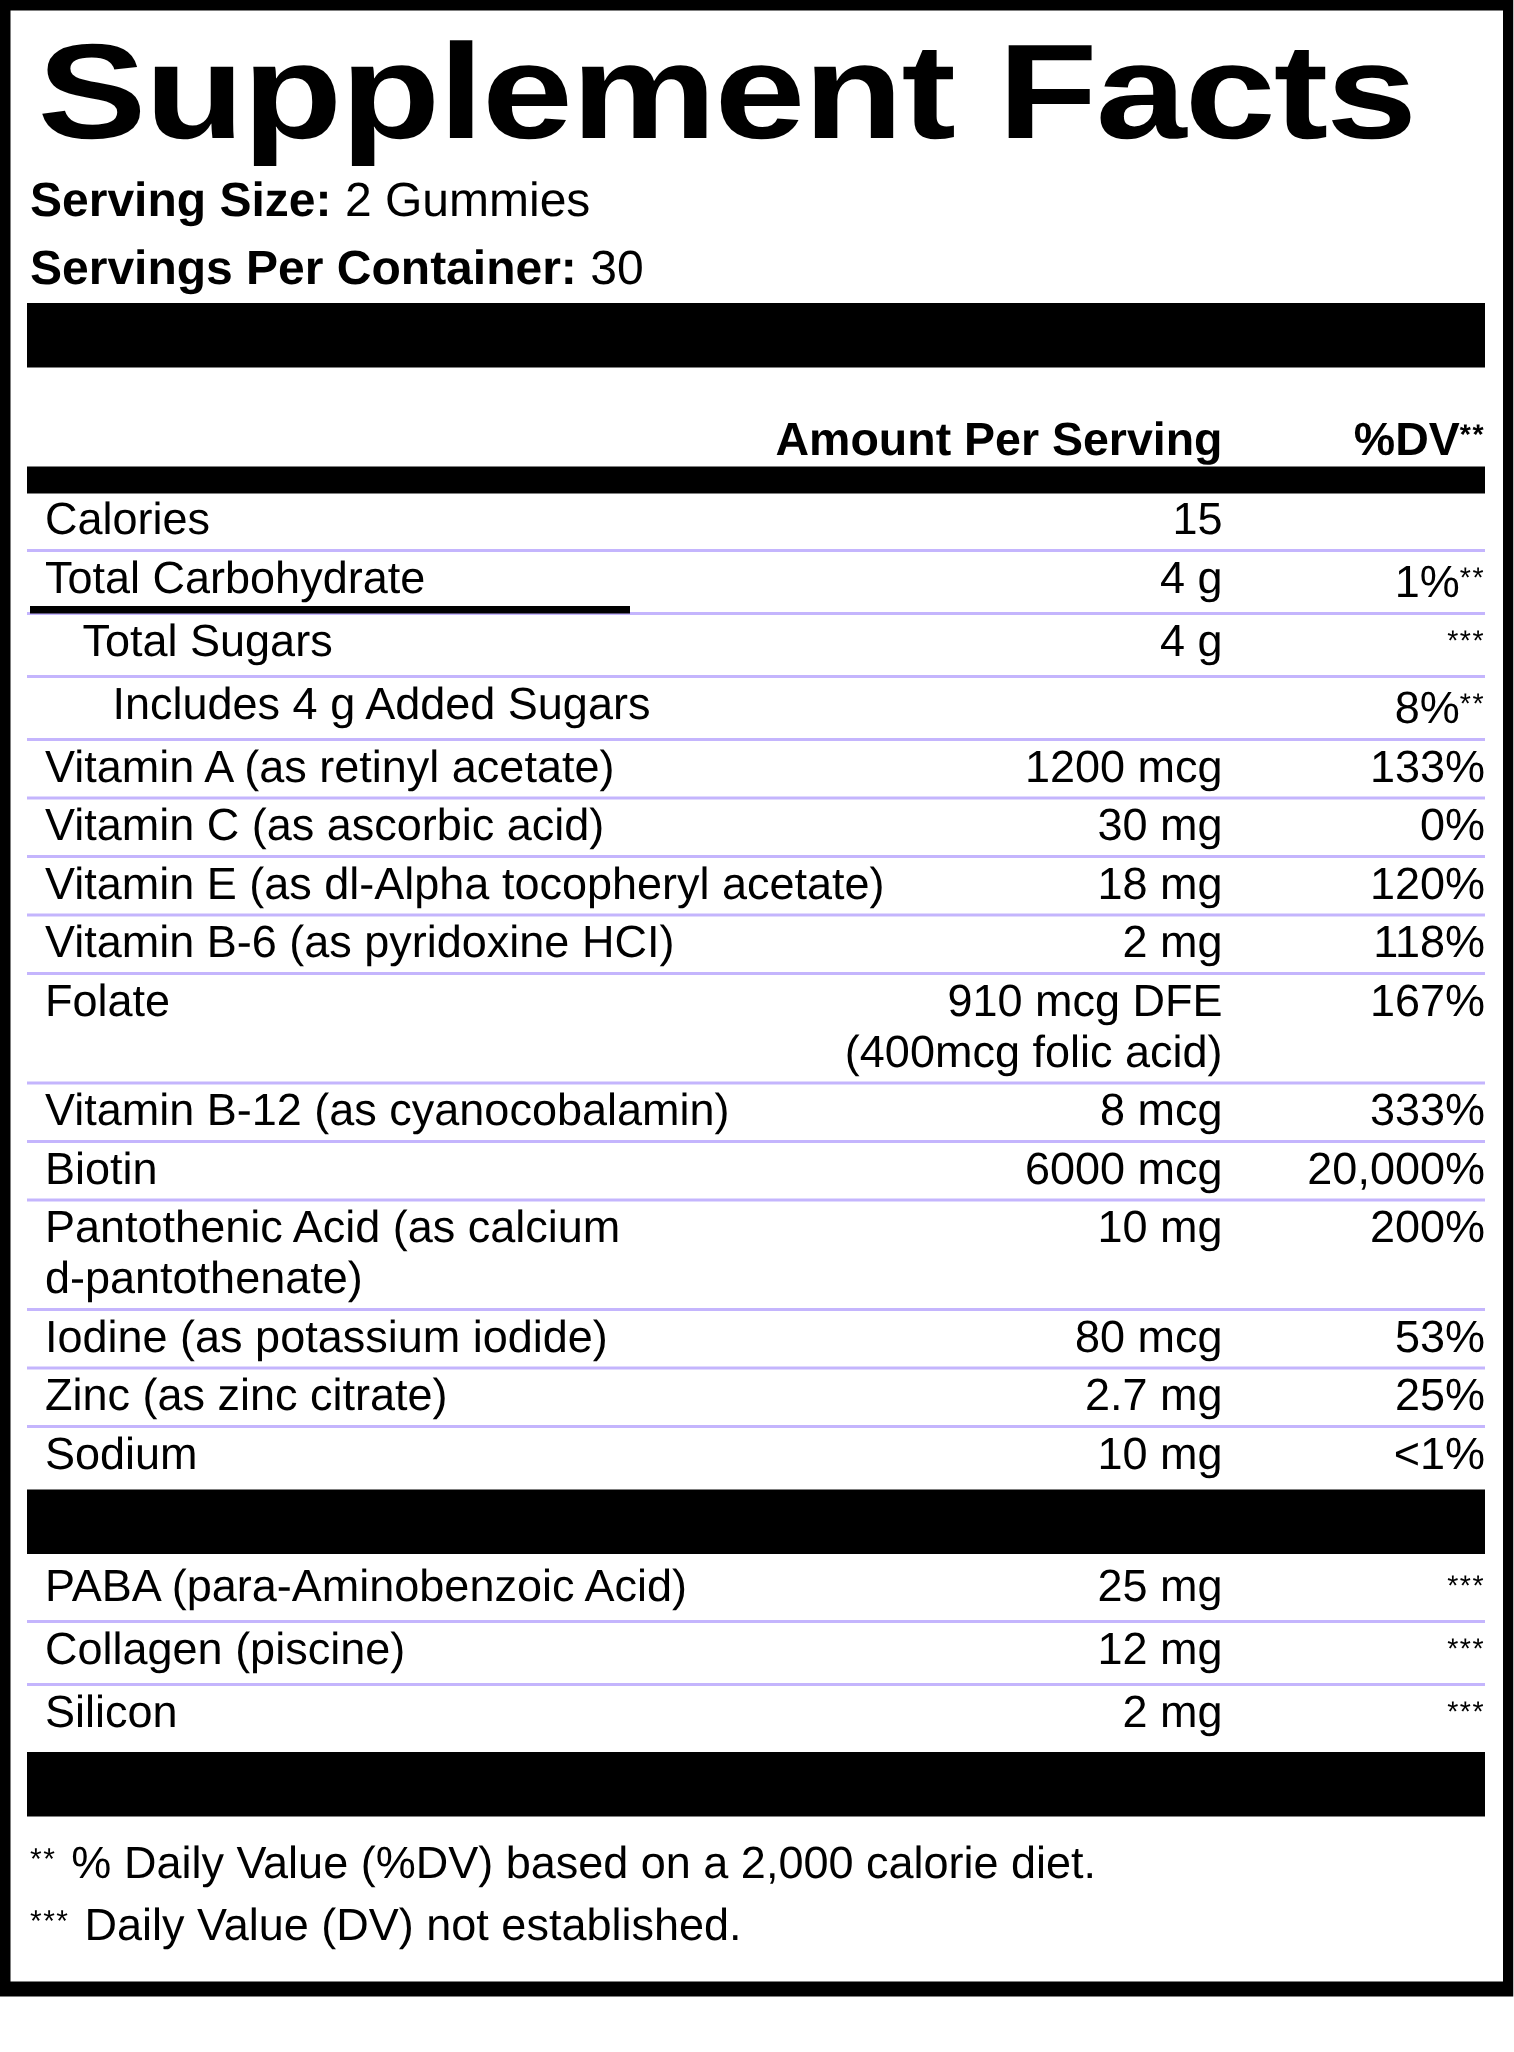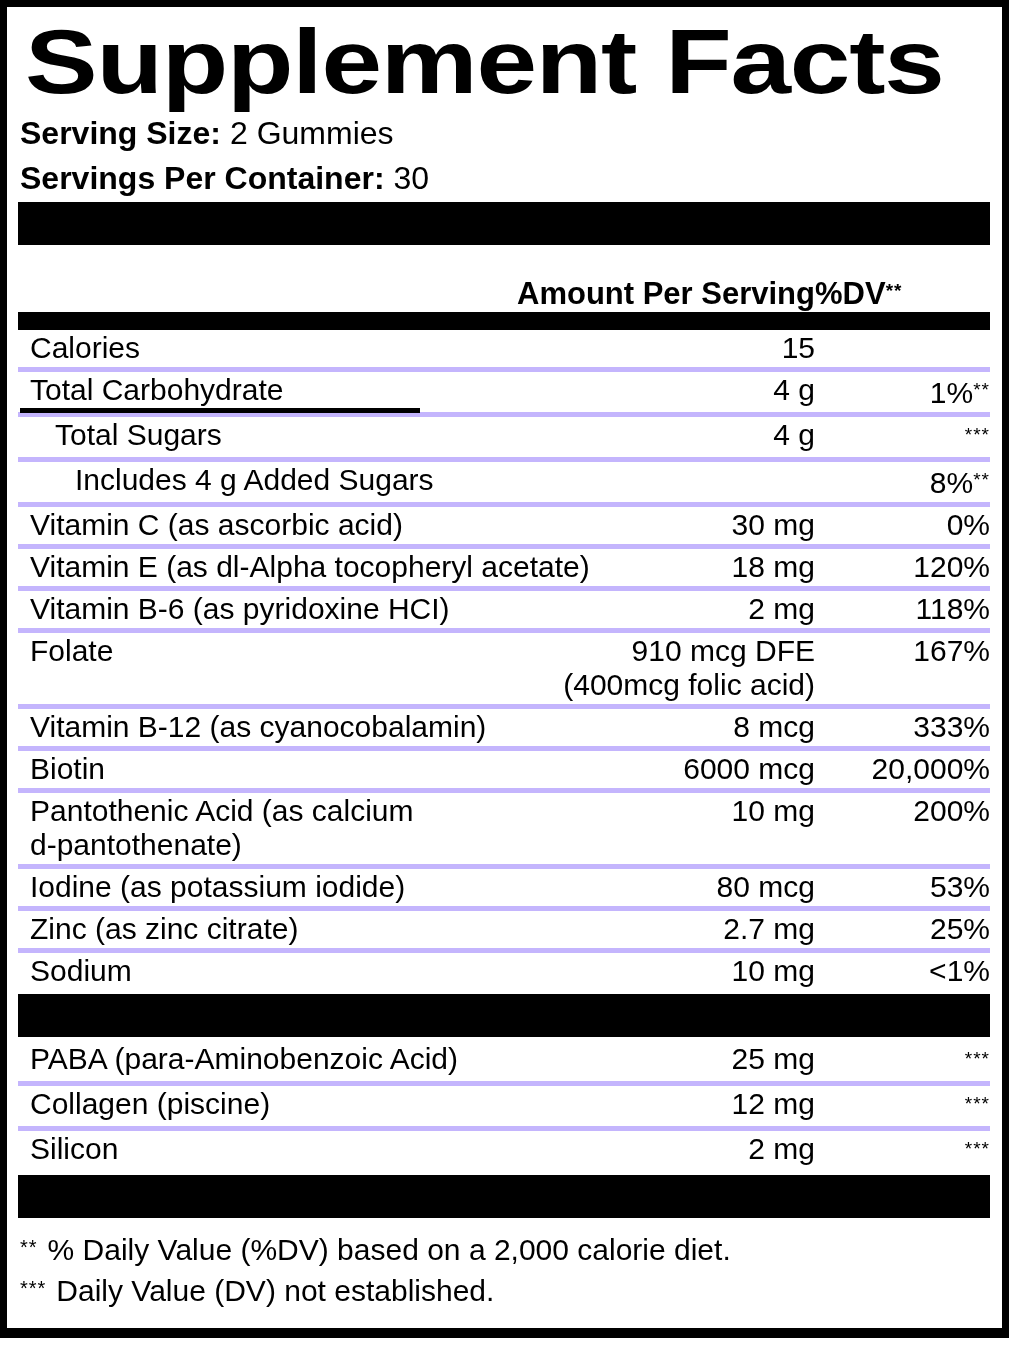--- a/index.html
+++ b/index.html
@@ -38,27 +38,27 @@
   .bar-top    { height:43px; margin-top:5px; }
   .bar-thin   { height:18px; }
   .bar-mid    { height:43px; margin:4px 0 4px 0; }
 
   .hdr-row {
     display:grid; grid-template-columns:1fr auto 175px;
     font-weight:bold; font-size:31px; line-height:36px;
     padding-left:12px; align-items:end;margin-top:28px;
   }
   .hdr-amount { text-align:right; }
-  .hdr-dv { text-align:left; }
+  .hdr-dv { text-align:right; }
 
   .row {
     display:grid; grid-template-columns:1fr auto 175px;
     font-size:30px; line-height:34px;
     padding:1px 0 2px 12px;
-    border-top:5px solid #c4b5fd;
+    border-top:2px solid #c4b5fd;
     align-items:start;
   }
   .row.no-top { border-top:none; }
   .cell.amount { text-align:right; }
   .cell.dv { text-align:right; }
   .name .l2 { display:block; }
   .indent-1 { padding-left:25px; }
   .indent-2 { padding-left:45px; }
 
   .dv-sup { font-size:19px; vertical-align:7px; letter-spacing:1px; }
@@ -123,20 +123,27 @@
           <div class="cell dv"><span class="dv-sup">***</span></div>
         </div>
         <div class="row">
           <div class="cell name indent-2"><span class="l1">Includes 4 g Added Sugars</span></div>
           <div class="cell amount">
             <div class="a1"></div>
           </div>
           <div class="cell dv"><span class="dv-main">8%</span><span class="dv-sup">**</span></div>
         </div>
         <div class="row">
+          <div class="cell name"><span class="l1">Vitamin A (as retinyl acetate)</span></div>
+          <div class="cell amount">
+            <div class="a1">1200 mcg</div>
+          </div>
+          <div class="cell dv"><span class="dv-main">133%</span></div>
+        </div>
+        <div class="row">
           <div class="cell name"><span class="l1">Vitamin C (as ascorbic acid)</span></div>
           <div class="cell amount">
             <div class="a1">30 mg</div>
           </div>
           <div class="cell dv"><span class="dv-main">0%</span></div>
         </div>
         <div class="row">
           <div class="cell name"><span class="l1">Vitamin E (as dl-Alpha tocopheryl acetate)</span></div>
           <div class="cell amount">
             <div class="a1">18 mg</div>

